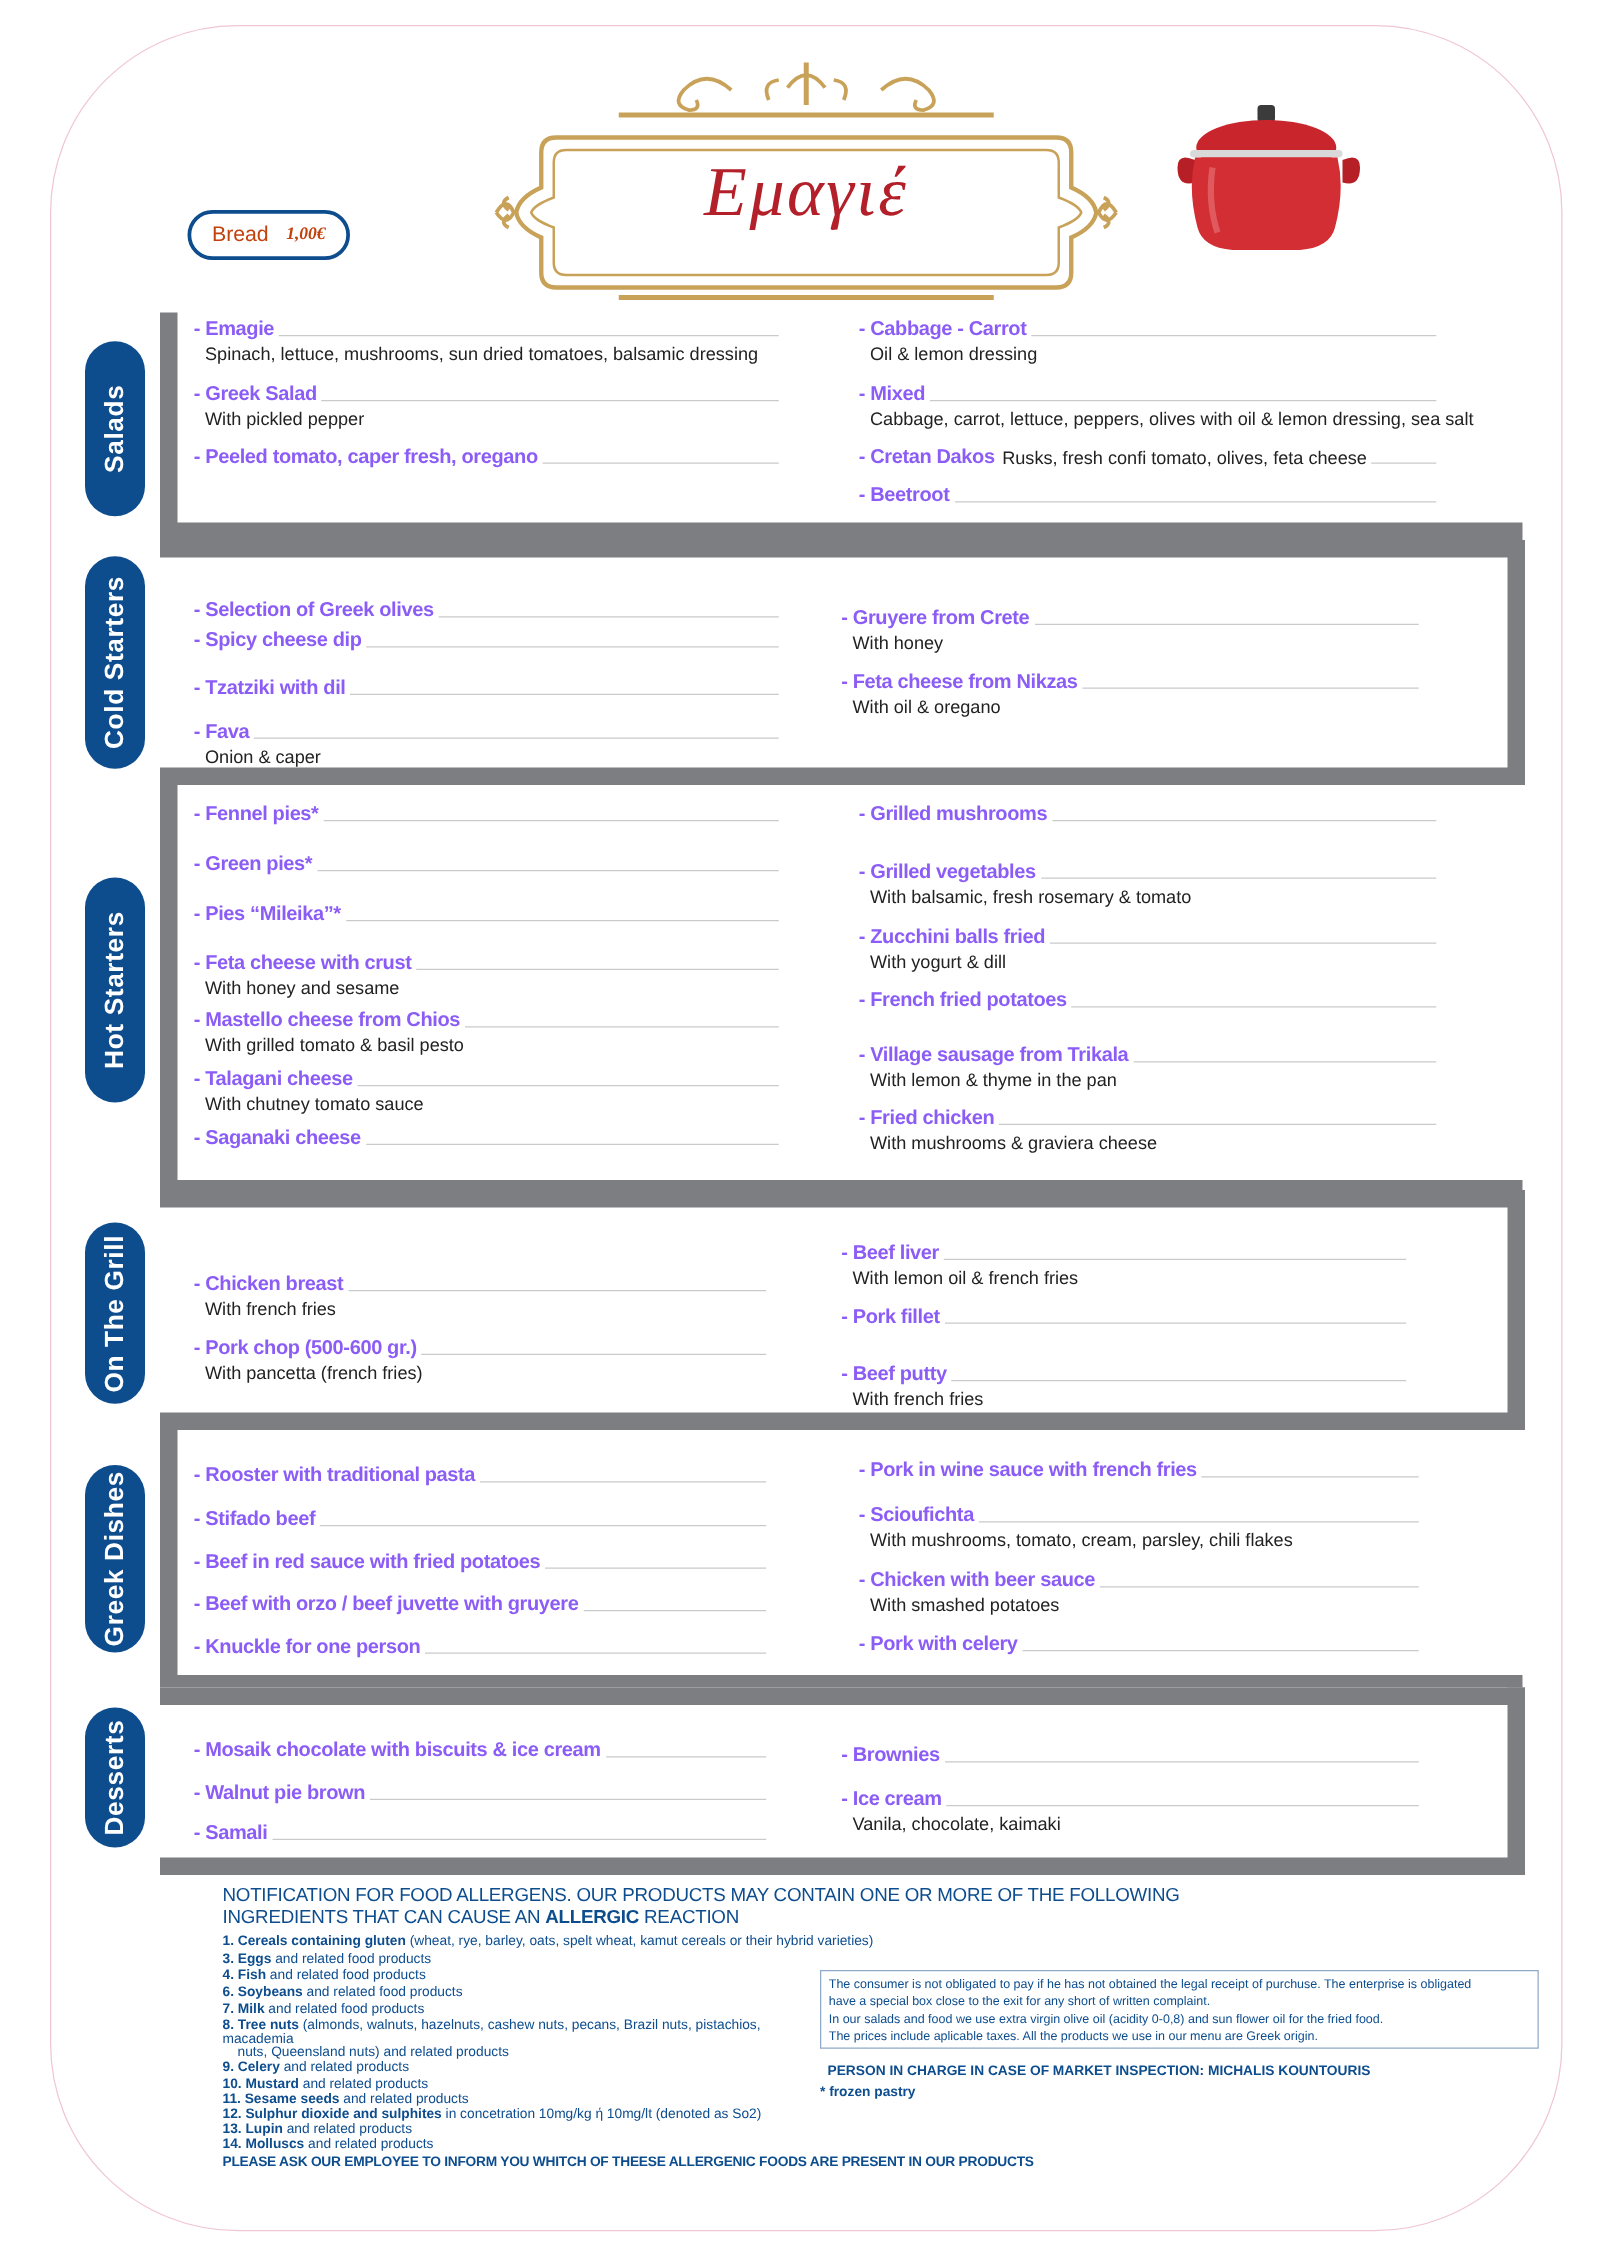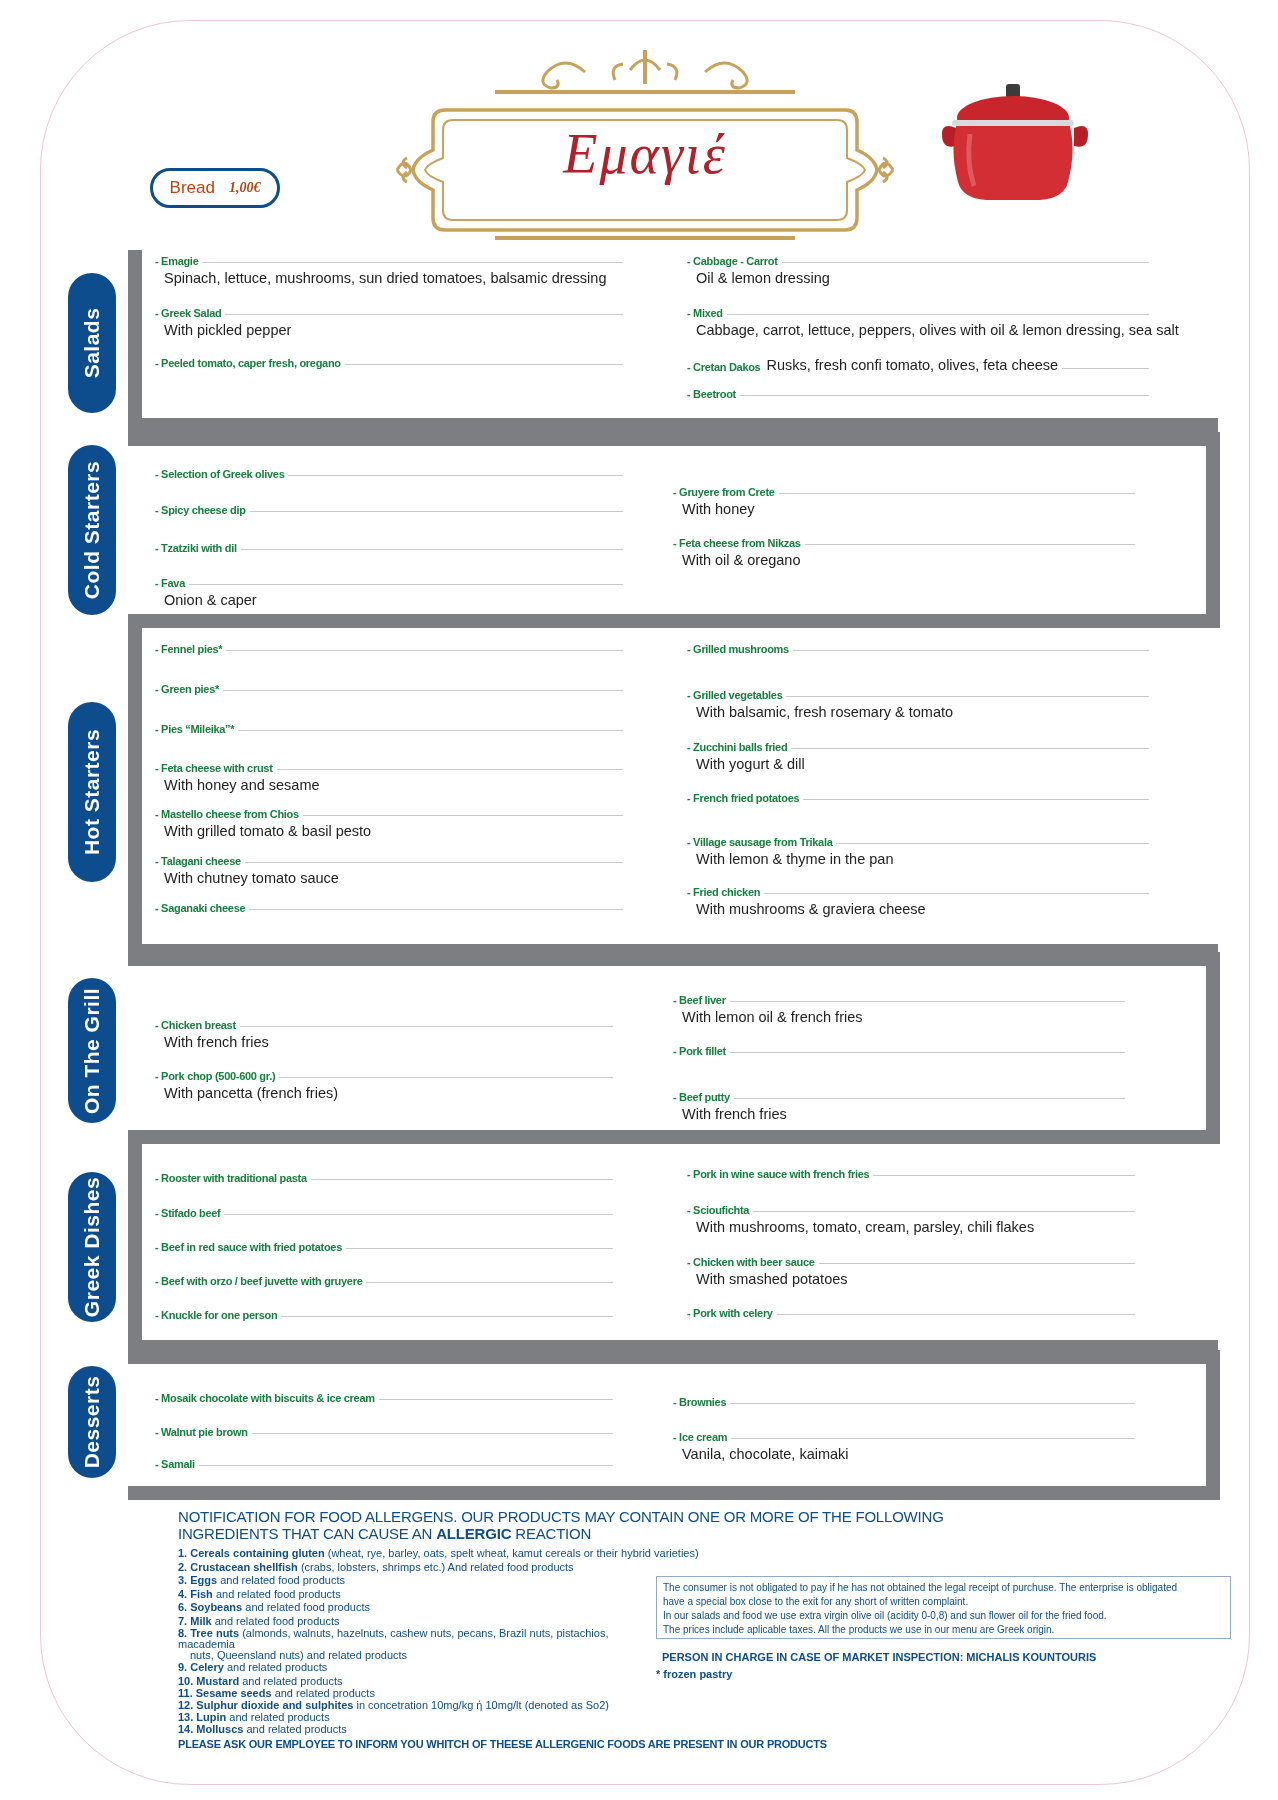--- a/index.html
+++ b/index.html
@@ -38,21 +38,21 @@
     position: absolute; left: 68px; width: 48px; border-radius: 24px;
     background: #0d4d8e; color: #fff; display: flex; align-items: center; justify-content: center;
   }
   .pill span {
     transform: rotate(-90deg); white-space: nowrap; font-weight: bold; font-size: 21px; letter-spacing: 0.5px;
   }
 
   .col { position: absolute; }
   .item { position: absolute; left: 0; right: 0; }
   .item-head { display: flex; align-items: flex-end; }
-  .item-name { color: #15803d; font-weight: bold; font-size: 11px; white-space: nowrap; letter-spacing: -0.3px; }
+  .item-name { color: #8b5cf6; font-weight: bold; font-size: 16px; white-space: nowrap; letter-spacing: -0.3px; }
   .item-inline { color: #222; font-size: 14.5px; white-space: nowrap; margin-left: 6px; }
   .leader { flex: 1; border-bottom: 1.5px solid #c9cacd; margin-left: 4px; margin-bottom: 4px; height: 1px; }
   .item-desc { font-size: 14.5px; color: #222; margin-left: 9px; margin-top: 3px; white-space: nowrap; }
 
   
   .allergen-block { position: absolute; left: 178px; top: 1508px; width: 860px; color: #0d4d8e; }
   .allergen-title { font-size: 15px; letter-spacing: -0.2px; }
   .allergen-title b { font-weight: bold; }
   .allergen-list { margin-top: 5px; font-size: 11px; line-height: 13.5px; }
   .allergen-list b { font-weight: bold; }
@@ -160,21 +160,21 @@
         </div>
     </div>
   </div>
 </div>
 <div class="pill" style="top:273px; height:140px;">
     <span>Salads</span>
   </div>
 
 <div class="section frame-right" style="top:432px; left:128px; width:1092px; height:196px;">
   <div class="col" style="left:27px; top:22px; width:468px;">
-    <div class="item" style="top:0;">
+    <div class="item" style="top:12px;">
       <div class="item-head">
           <span class="item-name">- Selection of Greek olives</span>
           <span class="leader"></span>
         </div>
     </div>
     <div class="item" style="top:36px;">
       <div class="item-head">
           <span class="item-name">- Spicy cheese dip</span>
           <span class="leader"></span>
         </div>
@@ -457,21 +457,20 @@
   </div>
 </div>
 <div class="pill" style="top:1366px; height:112px;">
     <span>Desserts</span>
   </div>
 
 <div class="allergen-block">
   <div class="allergen-title"><span>NOTIFICATION FOR FOOD ALLERGENS. OUR PRODUCTS MAY CONTAIN ONE OR MORE OF THE FOLLOWING INGREDIENTS THAT CAN CAUSE AN </span><b>ALLERGIC</b><span> REACTION</span></div>
   <div class="allergen-list">
     <div><b>1. Cereals containing gluten</b><span> (wheat, rye, barley, oats, spelt wheat, kamut cereals or their hybrid varieties)</span></div>
-    <div><b>2. Crustacean shellfish</b><span> (crabs, lobsters, shrimps etc.) And related food products</span></div>
     <div><b>3. Eggs</b><span> and related food products</span></div>
     <div><b>4. Fish</b><span> and related food products</span></div>
     <div><b>6. Soybeans</b><span> and related food products</span></div>
     <div><b>7. Milk</b><span> and related food products</span></div>
     <div style="width:480px; line-height:11px;"><b>8. Tree nuts</b><span> (almonds, walnuts, hazelnuts, cashew nuts, pecans, Brazil nuts, pistachios, macademia</span><div class="indent">nuts, Queensland nuts) and related products</div></div>
     <div><b>9. Celery</b><span> and related products</span></div>
     <div style="line-height:12px;"><b>10. Mustard</b><span> and related products</span></div>
     <div style="line-height:12px;"><b>11. Sesame seeds</b><span> and related products</span></div>
     <div style="line-height:12px;"><b>12. Sulphur dioxide and sulphites</b><span> in concetration 10mg/kg ή 10mg/lt (denoted as So2)</span></div>
     <div style="line-height:12px;"><b>13. Lupin</b><span> and related products</span></div>

